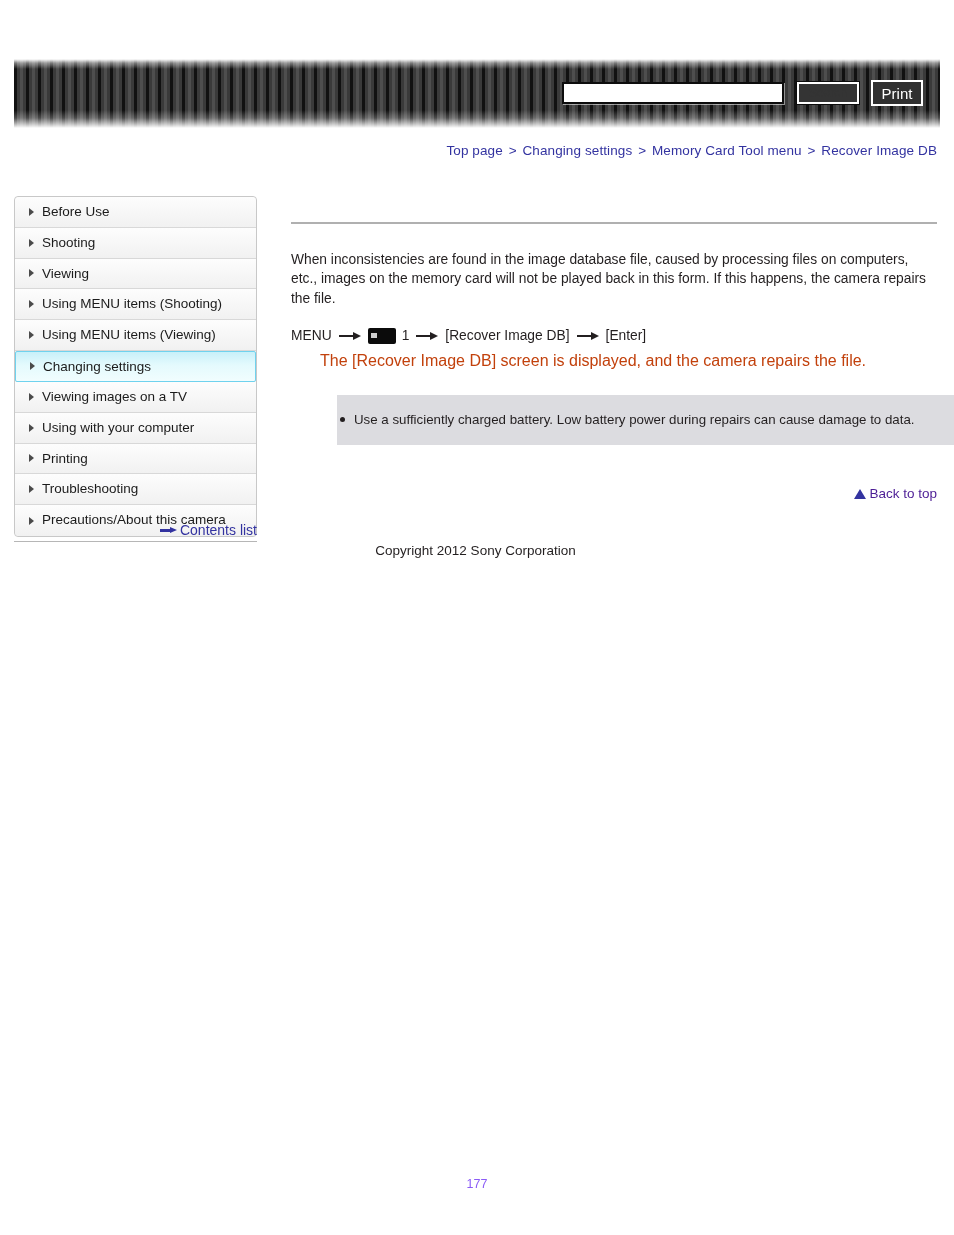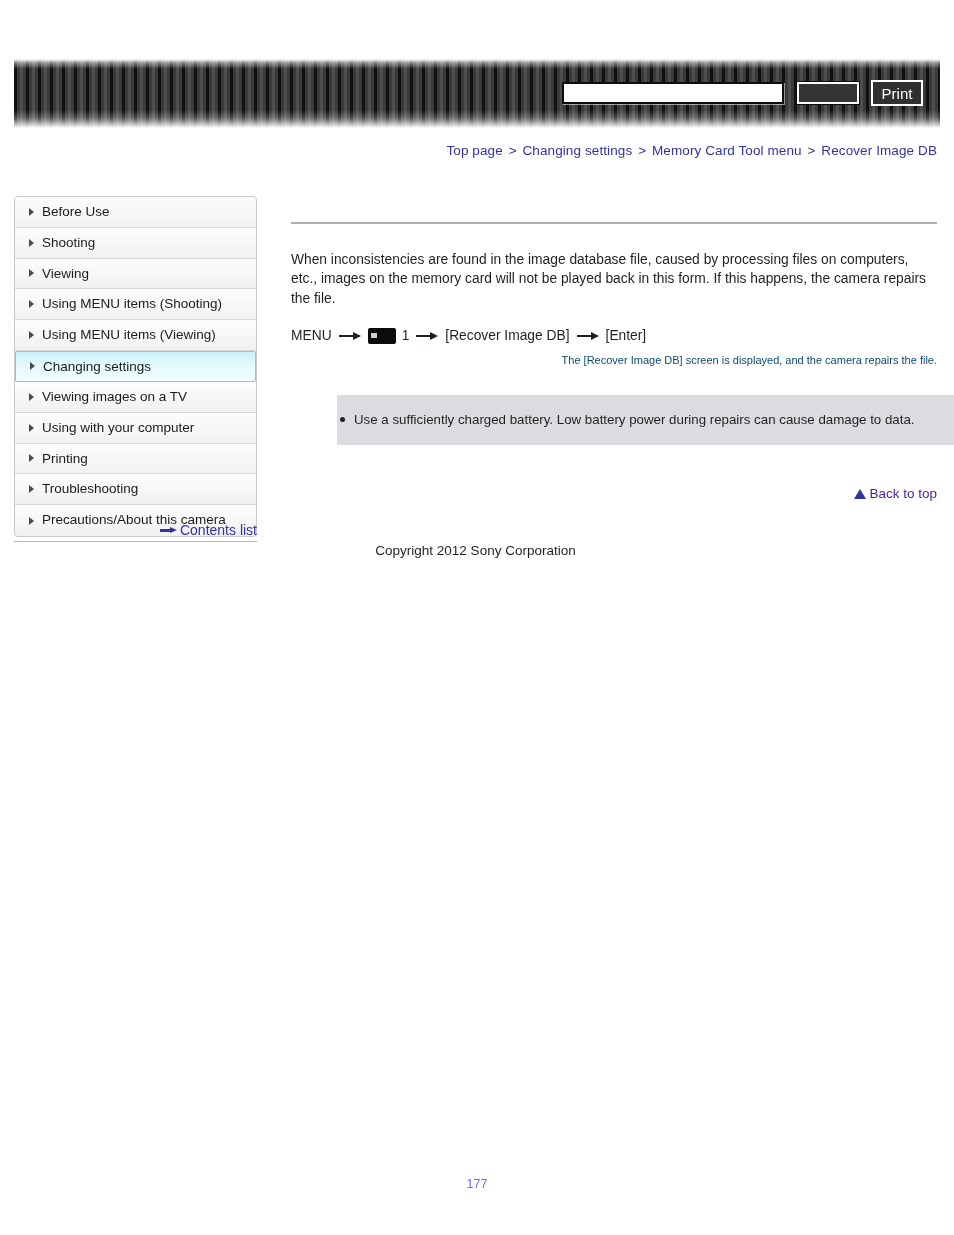--- a/index.html
+++ b/index.html
@@ -273,26 +273,25 @@
     position: absolute;
     left: 3px;
     top: 5px;
     width: 6px;
     height: 5px;
     background: #cfcfcf;
   }
   .menu-num { margin-left: 6px; }
 
   .subline {
-    font-size: 11px;
+    font-size: 16px;
     line-height: 19.3px;
-    color: #0c4a6e;
+    color: #c2410c;
     margin-top: 5px;
     padding-left: 29px;
-    text-align: right;
   }
   .subline.tight { margin-top: 1px; }
 
   .note-box {
     margin-top: 25px;
     width: 646px;
     background: #dcdce0;
     padding: 16px 0 16px 0;
     box-sizing: border-box;
     margin-left: 46px;

